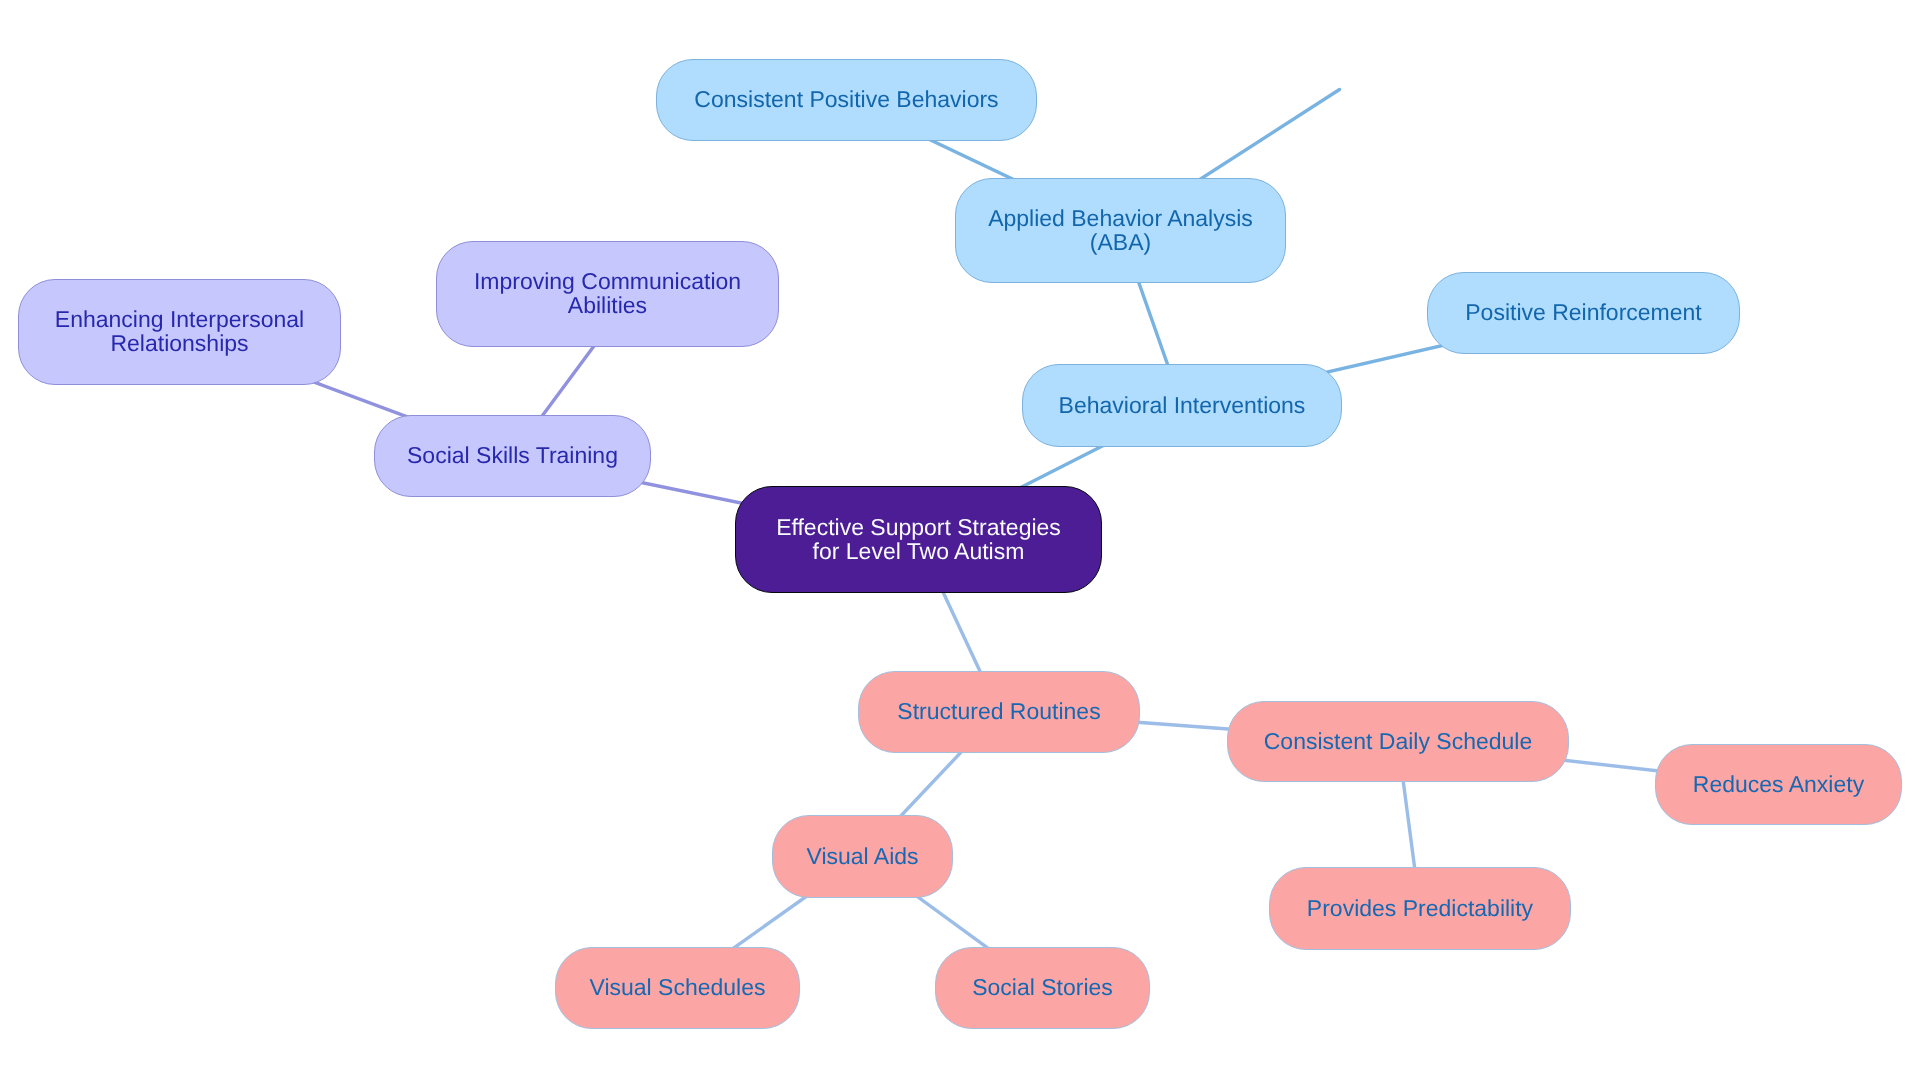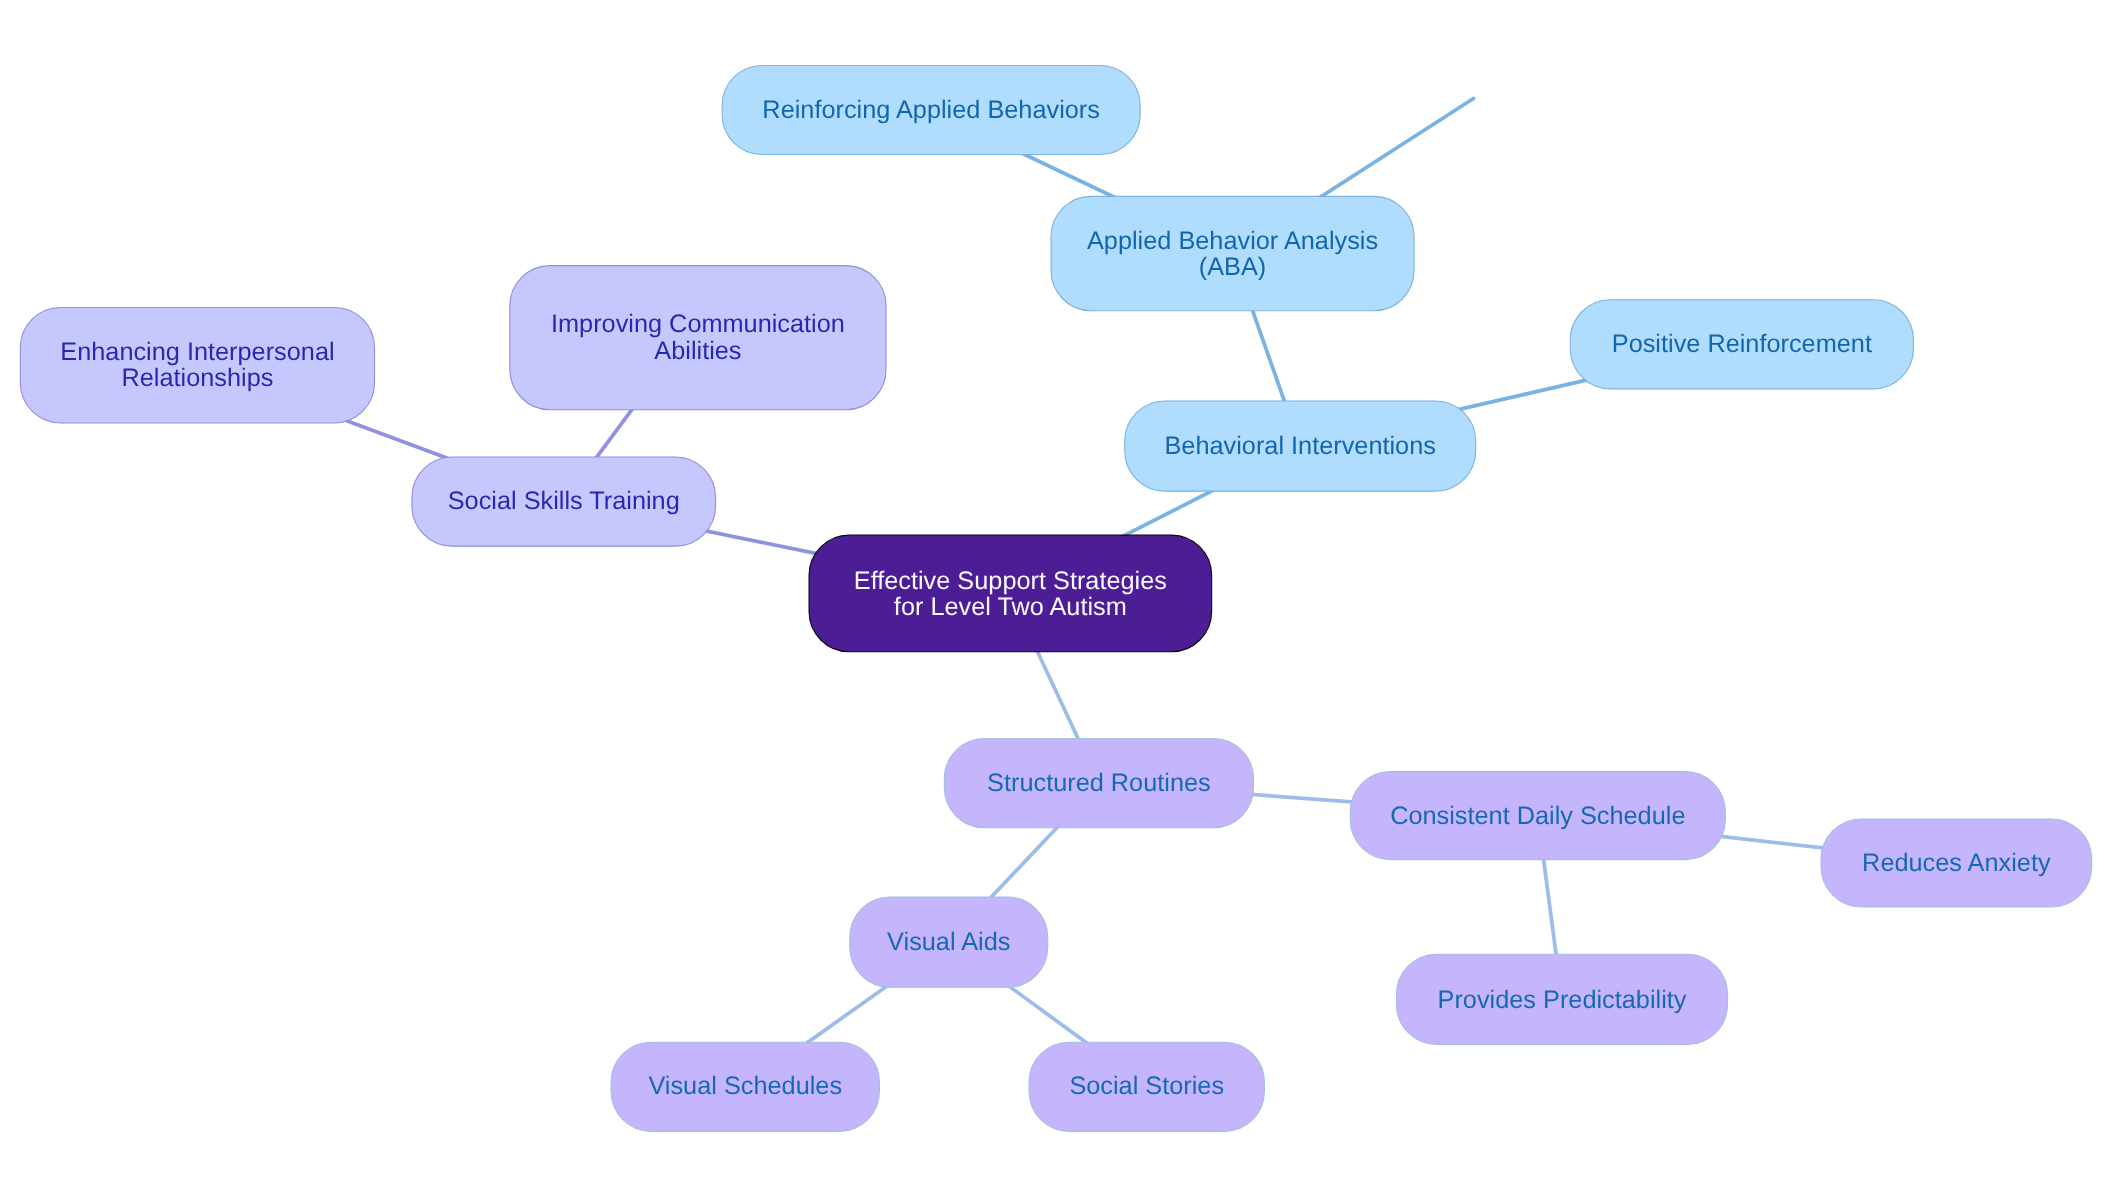--- a/index.html
+++ b/index.html
@@ -46,21 +46,21 @@
     display: block;
     line-height: 23.6px;
     transform: translateZ(0);
   }
   .n-blue {
     background: #b0dcfe;
     border-color: #7cb2dd;
     color: #1266ab;
   }
   .n-lightblue {
-    background: #c4b5fd;
+    background: #fca5a5;
     border-color: #a2c0de;
     color: #1668b2;
     text-align: right;
   }
   .n-purple {
     background: #c6c8fd;
     border-color: #8e8fd8;
     color: #2828ad;
   }
   .n-root {
@@ -88,37 +88,37 @@
         <path d="M999,712 L1398,741.5" stroke="#9bbde7"></path>
         <path d="M1398,741.5 L1778.5,784.5" stroke="#9bbde7"></path>
         <path d="M1398,741.5 L1420,908.5" stroke="#9bbde7"></path>
         <path d="M999,712 L862.5,856.5" stroke="#9bbde7"></path>
         <path d="M862.5,856.5 L677.5,988" stroke="#9bbde7"></path>
         <path d="M862.5,856.5 L1042.5,988" stroke="#9bbde7"></path>
       </g>
   </svg>
 
   <div class="node n-blue" style="left: 656px; top: 59px; width: 381px; height: 82px;">
-    <span class="node-label">Reinforcing Applied Behaviors</span>
+    <span class="node-label">Consistent Positive Behaviors</span>
   </div>
   <div class="node n-blue" style="left: 955px; top: 178px; width: 331px; height: 105px;">
     <span class="node-label">Applied Behavior Analysis
 (ABA)</span>
   </div>
   <div class="node n-blue" style="left: 1022px; top: 364px; width: 320px; height: 83px;">
     <span class="node-label">Behavioral Interventions</span>
   </div>
   <div class="node n-blue" style="left: 1427px; top: 272px; width: 313px; height: 82px;">
     <span class="node-label">Positive Reinforcement</span>
   </div>
   <div class="node n-purple" style="left: 18px; top: 279px; width: 323px; height: 106px;">
     <span class="node-label">Enhancing Interpersonal
 Relationships</span>
   </div>
-  <div class="node n-purple" style="left: 463px; top: 241px; width: 343px; height: 132px;">
+  <div class="node n-purple" style="left: 436px; top: 241px; width: 343px; height: 106px;">
     <span class="node-label">Improving Communication
 Abilities</span>
   </div>
   <div class="node n-purple" style="left: 374px; top: 415px; width: 277px; height: 82px;">
     <span class="node-label">Social Skills Training</span>
   </div>
   <div class="node n-root" style="left: 735px; top: 486px; width: 367px; height: 107px;">
     <span class="node-label">Effective Support Strategies
 for Level Two Autism</span>
   </div>

